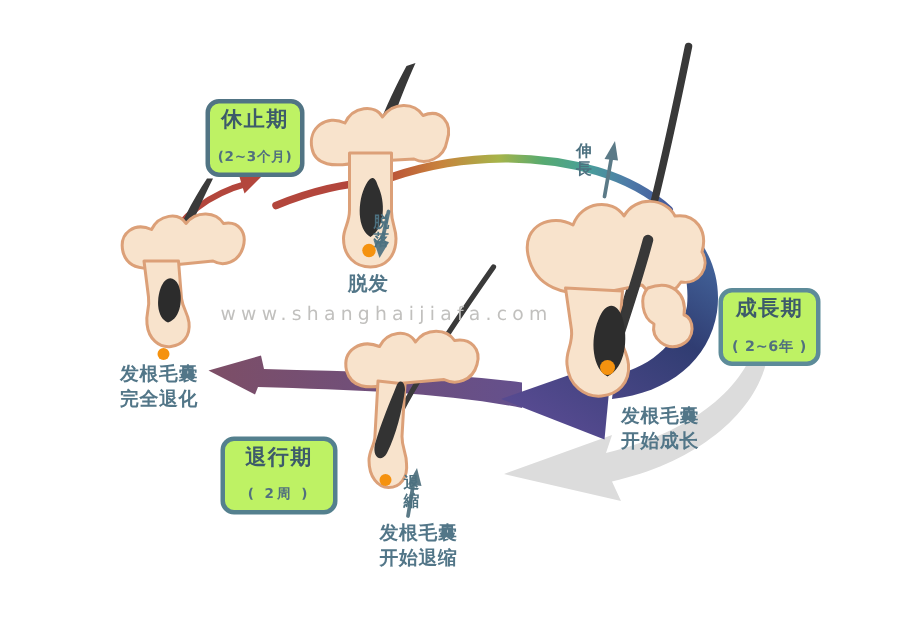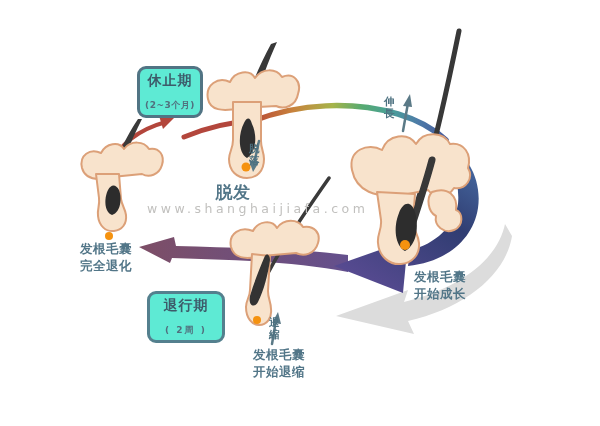--- a/index.html
+++ b/index.html
@@ -3,21 +3,21 @@
 <meta charset="utf-8">
 <style>
   html,body{margin:0;padding:0;background:#fff;}
   #stage{
     position:relative;width:600px;height:426px;background:#ffffff;overflow:hidden;
     font-family:"DejaVu Sans","Liberation Sans",sans-serif;
   }
   #stage svg{position:absolute;left:0;top:0;}
   .abs{position:absolute;text-align:right;}
   .phase-box{
-    background:#5eead4;border:3px solid #517484;border-radius:9px;
+    background:#bef264;border:3px solid #517484;border-radius:9px;
     text-align:center;padding:3px 2px 4px 2px;box-sizing:border-box;
   }
   .phase-box .title{font-size:14px;font-weight:700;color:#3d5b6a;letter-spacing:1px;line-height:1.15;}
   .phase-box .dur{font-size:9px;font-weight:600;color:#51707e;letter-spacing:0.5px;line-height:1.2;margin-top:12px;}
   .note{
     color:#527688;font-size:12.5px;font-weight:600;text-align:center;
     line-height:1.35;white-space:pre-line;letter-spacing:0.5px;
   }
   .vert{
     width:13px;font-size:10.5px;font-weight:600;color:#4d7180;text-align:left;
@@ -125,27 +125,31 @@
     </g>
   </svg>
 
   <div class="abs watermark" style="left:147px;top:201px;">www.shanghaijiafa.com</div>
 
   <div class="abs phase-box" style="left:137px;top:66px;width:66px;">
     <div class="title">休止期</div>
     <div class="dur">(2~3个月)</div>
   </div>
 
+  <div class="abs phase-box" style="left:479px;top:192px;width:68px;border-color:#5d8b99;">
+    <div class="title">成長期</div>
+    <div class="dur" style="font-size:9.5px;">( 2~6年 )</div>
+  </div>
 
   <div class="abs phase-box" style="left:147px;top:291px;width:78px;border-color:#54808e;">
     <div class="title">退行期</div>
     <div class="dur" style="letter-spacing:2px;">( 2周 )</div>
   </div>
 
-  <div class="abs note" style="left:207px;top:181px;width:52px;font-size:17px;">脱发</div>
+  <div class="abs note" style="left:207px;top:181px;width:52px;font-size:13px;text-align:right;">脱发</div>
 
   <div class="abs note" style="left:70px;top:241px;width:72px;">发根毛囊
 完全退化</div>
 
   <div class="abs note" style="left:243px;top:347px;width:72px;">发根毛囊
 开始退缩</div>
 
   <div class="abs note" style="left:402px;top:269px;width:76px;">发根毛囊
 开始成长</div>
 

